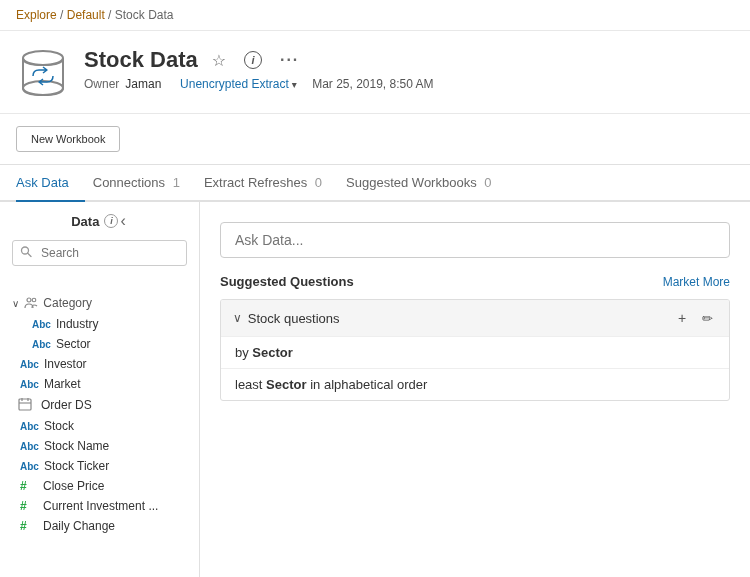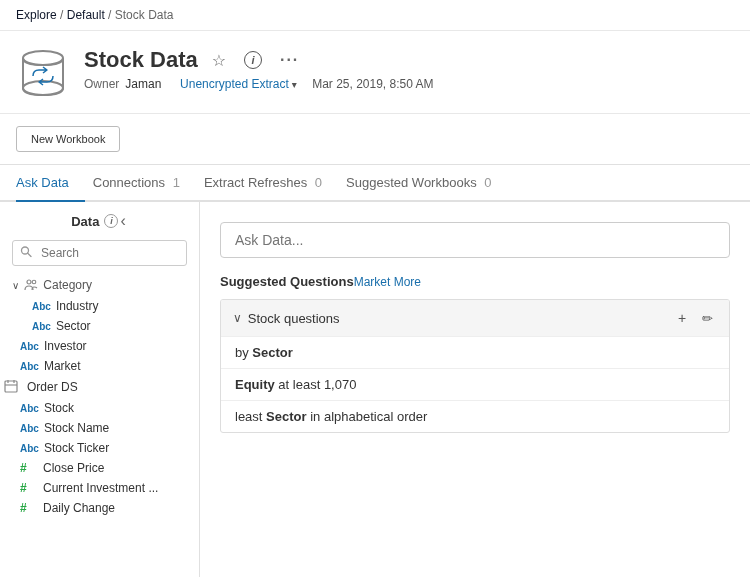--- a/index.html
+++ b/index.html
@@ -14,21 +14,21 @@
     }
 
     
     .breadcrumb {
       padding: 8px 16px;
       font-size: 12px;
       color: #666;
       border-bottom: 1px solid #e8e8e8;
     }
     .breadcrumb a {
-      color: #0f172a;
+      color: #a16207;
       text-decoration: none;
     }
 
     
     .header {
       padding: 16px 16px 12px;
       display: flex;
       align-items: flex-start;
       gap: 14px;
       border-bottom: 1px solid #e8e8e8;
@@ -175,21 +175,21 @@
       background: none;
       border: none;
       cursor: pointer;
       color: #666;
       font-size: 16px;
       padding: 0 2px;
     }
 
     
     .search-box {
-      margin: 4px 12px 8px;
+      margin: 4px 12px 26px;
       position: relative;
     }
     .search-input {
       width: 100%;
       padding: 5px 8px 5px 28px;
       border: 1px solid #ccc;
       border-radius: 3px;
       font-size: 12px;
       color: #333;
       outline: none;
@@ -276,21 +276,21 @@
       border-radius: 4px;
       font-size: 14px;
       color: #999;
       outline: none;
       background: #fff;
     }
 
     
     .suggested-header {
       display: flex;
-      justify-content: flex-start;
+      justify-content: space-between;
       align-items: center;
       margin-bottom: 10px;
     }
     .suggested-title {
       font-size: 13px;
       font-weight: 600;
       color: #333;
     }
     .learn-more-link {
       font-size: 12px;
@@ -465,21 +465,21 @@
         <span>Sector</span>
       </div>
       <div class="field-item" style="padding-left:20px;">
         <span class="field-type-abc">Abc</span>
         <span>Investor</span>
       </div>
       <div class="field-item" style="padding-left:20px;">
         <span class="field-type-abc">Abc</span>
         <span>Market</span>
       </div>
-      <div class="field-item" style="padding-left:4px;">
+      <div class="field-item" style="padding-left:18px;">
         <span class="field-type-calendar">
           <svg width="14" height="14" viewBox="0 0 14 14">
               <rect x="1" y="2" width="12" height="11" rx="1" fill="none" stroke="#888" stroke-width="1.2"></rect>
               <line x1="4" y1="1" x2="4" y2="4" stroke="#888" stroke-width="1.2"></line>
               <line x1="10" y1="1" x2="10" y2="4" stroke="#888" stroke-width="1.2"></line>
               <line x1="1" y1="6" x2="13" y2="6" stroke="#888" stroke-width="1.1"></line>
             </svg>
         </span>
         <span>Order DS</span>
       </div>
@@ -532,23 +532,20 @@
             <button class="group-icon-btn">
               <span style="font-size:13px;">✏</span>
             </button>
           </div>
         </div>
 
         <div class="question-item">
           <span>by</span>&nbsp;<span class="question-bold">Sector</span>
         </div>
 
-        <div class="question-item">
-          <span class="question-bold">Equity</span>&nbsp;<span>at least 1,070</span>
-        </div>
 
         <div class="question-item">
           <span>least</span>&nbsp;<span class="question-bold">Sector</span>&nbsp;<span>in alphabetical order</span>
         </div>
       </div>
     </div>
   </div>
 
 </div>
 

